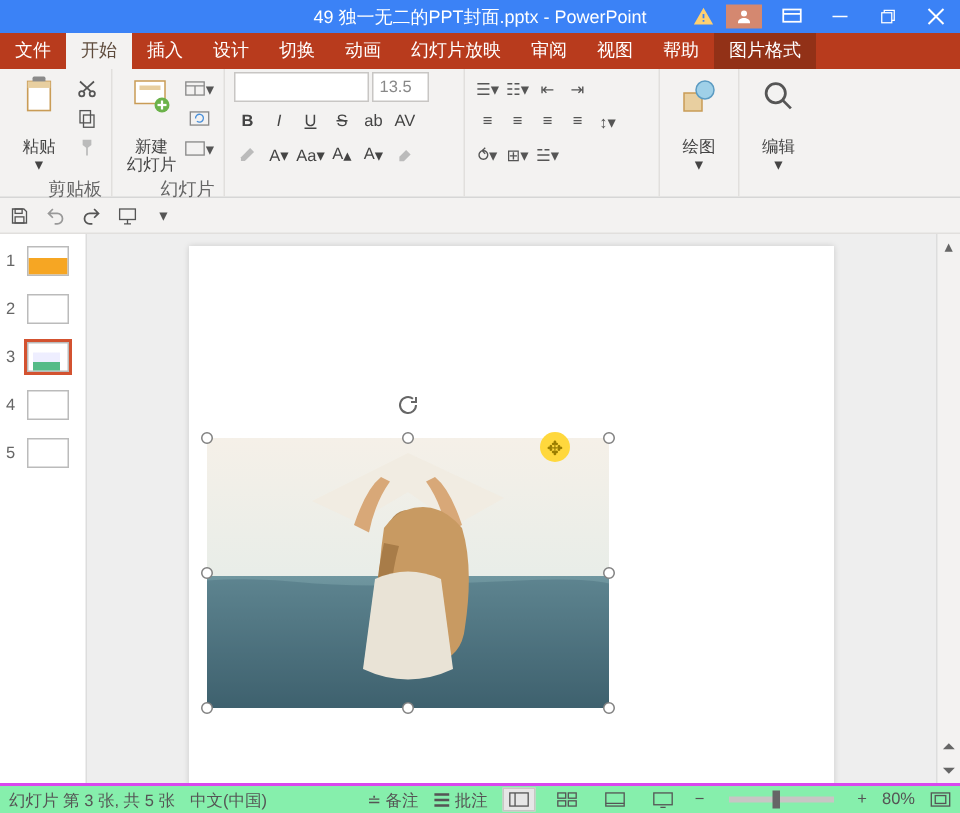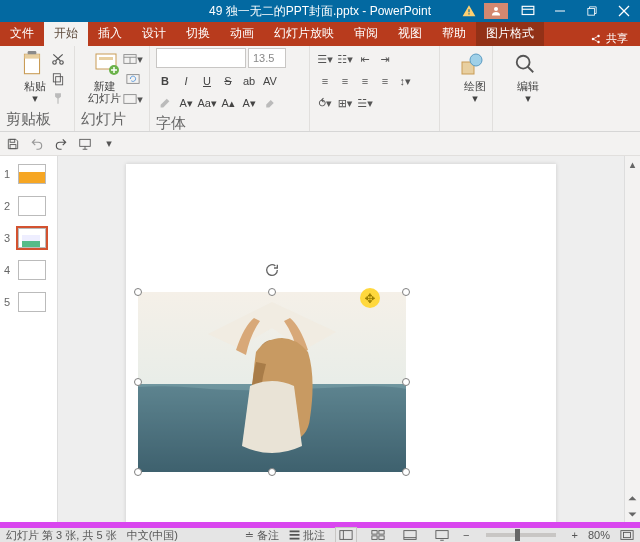--- a/index.html
+++ b/index.html
@@ -1,33 +1,33 @@
 <!DOCTYPE html>
 <html><head>
 <meta charset="utf-8">
 <style>
 *{margin:0;padding:0;box-sizing:border-box;font-family:"Microsoft YaHei",Arial,sans-serif;font-size:11px;user-select:none}
 body{background:#fff;width:640px;height:542px;overflow:hidden;display:flex;flex-direction:column}
-.titlebar{background:#0369a1;color:#fff;display:flex;align-items:center;height:22px;position:relative}
+.titlebar{background:#3b82f6;color:#fff;display:flex;align-items:center;height:22px;position:relative}
 .titlebar .title{position:absolute;left:50%;transform:translateX(-50%);font-size:12px;white-space:nowrap}
 .titlebar .right{margin-left:auto;display:flex;align-items:center;height:100%}
 .titlebar .icon-box{width:32px;height:22px;display:flex;align-items:center;justify-content:center;color:#fff}
 .warn{color:#ffd070;margin-right:4px}
 .user-sq{width:24px;height:16px;background:#d48870;display:flex;align-items:center;justify-content:center}
 .tabs{background:#b83b1d;display:flex;align-items:flex-end;height:24px;color:#fff}
 .tab{padding:4px 10px 4px;font-size:12px;cursor:pointer}
 .tab.active{background:#f3f2f1;color:#5e4b3c}
 .tab.contextual{background:#923117}
 .tell{display:flex;align-items:center;gap:4px;padding:0 8px;color:#f6d6cb}
 .share{margin-left:auto;padding:0 12px;display:flex;align-items:center;gap:4px;color:#fff}
 .ribbon{background:#f3f2f1;border-bottom:1px solid #d6d6d6;display:flex;height:86px}
 .group{display:flex;flex-direction:column;border-right:1px solid #e1dfdd;padding:2px 6px 0}
 .group-body{flex:1;display:flex;align-items:flex-start;gap:2px}
-.group-label{text-align:left;color:#666;font-size:15px;padding:2px 0}
-.bigbtn{display:flex;flex-direction:column;align-items:flex-end;justify-content:flex-start;width:40px;padding-top:2px;gap:2px;cursor:pointer}
+.group-label{text-align:right;color:#666;font-size:12px;padding:2px 0}
+.bigbtn{display:flex;flex-direction:column;align-items:center;justify-content:flex-start;width:40px;padding-top:2px;gap:14px;cursor:pointer}
 .bigbtn .ico{width:28px;height:28px;display:flex;align-items:center;justify-content:center}
 .bigbtn .lbl{font-size:11px;color:#444;text-align:center;line-height:12px}
 .smallcol{display:flex;flex-direction:column;gap:2px;padding-top:2px}
 .smallbtn{width:20px;height:18px;display:flex;align-items:center;justify-content:center;color:#555;cursor:pointer}
 .fontsel{display:flex;gap:2px;align-items:center}
 .combo{background:#fff;border:1px solid #c8c6c4;height:20px;display:flex;align-items:center;padding:0 4px;color:#888}
 .fontrow{display:flex;gap:3px;align-items:center;color:#444}
 .fontrow span,.pararow span{width:18px;height:18px;display:flex;align-items:center;justify-content:center}
 .pararow{display:flex;gap:2px;align-items:center;color:#555}
 .dimmed{color:#bbb}
@@ -46,21 +46,21 @@
 .vscroll .arr{height:16px;width:100%;display:flex;align-items:center;justify-content:center;color:#666;cursor:pointer}
 .vscroll .track{flex:1}
 .imgsel{position:absolute;left:12px;top:128px;width:268px;height:180px}
 .picture{width:100%;height:100%}
 .handle{position:absolute;width:8px;height:8px;border:1px solid #808080;background:#fff;border-radius:50%}
 .h-nw{left:-4px;top:-4px}.h-n{left:calc(50% - 4px);top:-4px}.h-ne{right:-4px;top:-4px}
 .h-w{left:-4px;top:calc(50% - 4px)}.h-e{right:-4px;top:calc(50% - 4px)}
 .h-sw{left:-4px;bottom:-4px}.h-s{left:calc(50% - 4px);bottom:-4px}.h-se{right:-4px;bottom:-4px}
 .rot{position:absolute;left:calc(50% - 8px);top:-30px;width:16px;height:16px;color:#666}
 .move-cursor{position:absolute;right:26px;top:-4px;width:20px;height:20px;background:#ffd83d;border-radius:50%;display:flex;align-items:center;justify-content:center;color:#9a7d00;font-size:13px}
-.status{height:20px;background:#e5e5e5;border-top:6px solid #d946ef;display:flex;align-items:center;padding:0 6px;gap:10px;color:#555}
+.status{height:20px;background:#86efac;border-top:2px solid #d946ef;display:flex;align-items:center;padding:0 6px;gap:10px;color:#555}
 .status .sep{flex:1}
 .viewbtn{width:22px;height:16px;display:flex;align-items:center;justify-content:center;border:1px solid transparent;cursor:pointer}
 .viewbtn.active{background:#e6e6e6;border-color:#c8c6c4}
 .zoomslider{width:70px;height:4px;background:#c8c6c4;position:relative;margin:0 6px}
 .zoomslider::after{content:"";position:absolute;left:42%;top:-4px;width:5px;height:12px;background:#666}
 svg{display:block}
 </style>
 </head>
 <body>
 
@@ -111,30 +111,20 @@
   <div class="tab active">开始</div>
   <div class="tab">插入</div>
   <div class="tab">设计</div>
   <div class="tab">切换</div>
   <div class="tab">动画</div>
   <div class="tab">幻灯片放映</div>
   <div class="tab">审阅</div>
   <div class="tab">视图</div>
   <div class="tab">帮助</div>
   <div class="tab contextual">图片格式</div>
-  <div class="share">
-    <svg width="12" height="12" viewBox="0 0 24 24" fill="#fff">
-        <circle cx="6" cy="12" r="2.5"></circle>
-        <circle cx="17" cy="6" r="2.5"></circle>
-        <circle cx="17" cy="18" r="2.5"></circle>
-        <line x1="8" y1="11" x2="15" y2="7" stroke="#fff" stroke-width="1.5"></line>
-        <line x1="8" y1="13" x2="15" y2="17" stroke="#fff" stroke-width="1.5"></line>
-      </svg>
-    <span>共享</span>
-  </div>
 </div>
 
 <div class="ribbon">
   <div class="group">
     <div class="group-body">
       <div class="bigbtn">
         <div class="ico">
             <svg width="26" height="28" viewBox="0 0 24 26">
               <rect x="5" y="4" width="14" height="18" fill="#fff" stroke="#c99c56"></rect>
               <rect x="8" y="1" width="8" height="5" rx="1" fill="#8a8a8a"></rect>
@@ -237,21 +227,20 @@
         <span>Aa▾</span>
         <span>A<sup>▴</sup></span>
         <span>A<sup>▾</sup></span>
         <span>
             <svg width="12" height="12" viewBox="0 0 16 16" fill="#bbb">
               <path d="M3 10l6-6 4 4-6 6H3z"></path>
             </svg>
           </span>
       </div>
     </div>
-    <div class="group-label">字体</div>
   </div>
 
   <div class="group dimmed" style="min-width:130px">
     <div class="group-body" style="flex-direction:column;gap:4px;padding-top:2px">
       <div class="pararow">
         <span>☰▾</span>
         <span>☷▾</span>
         <span>⇤</span>
         <span>⇥</span>
       </div>

